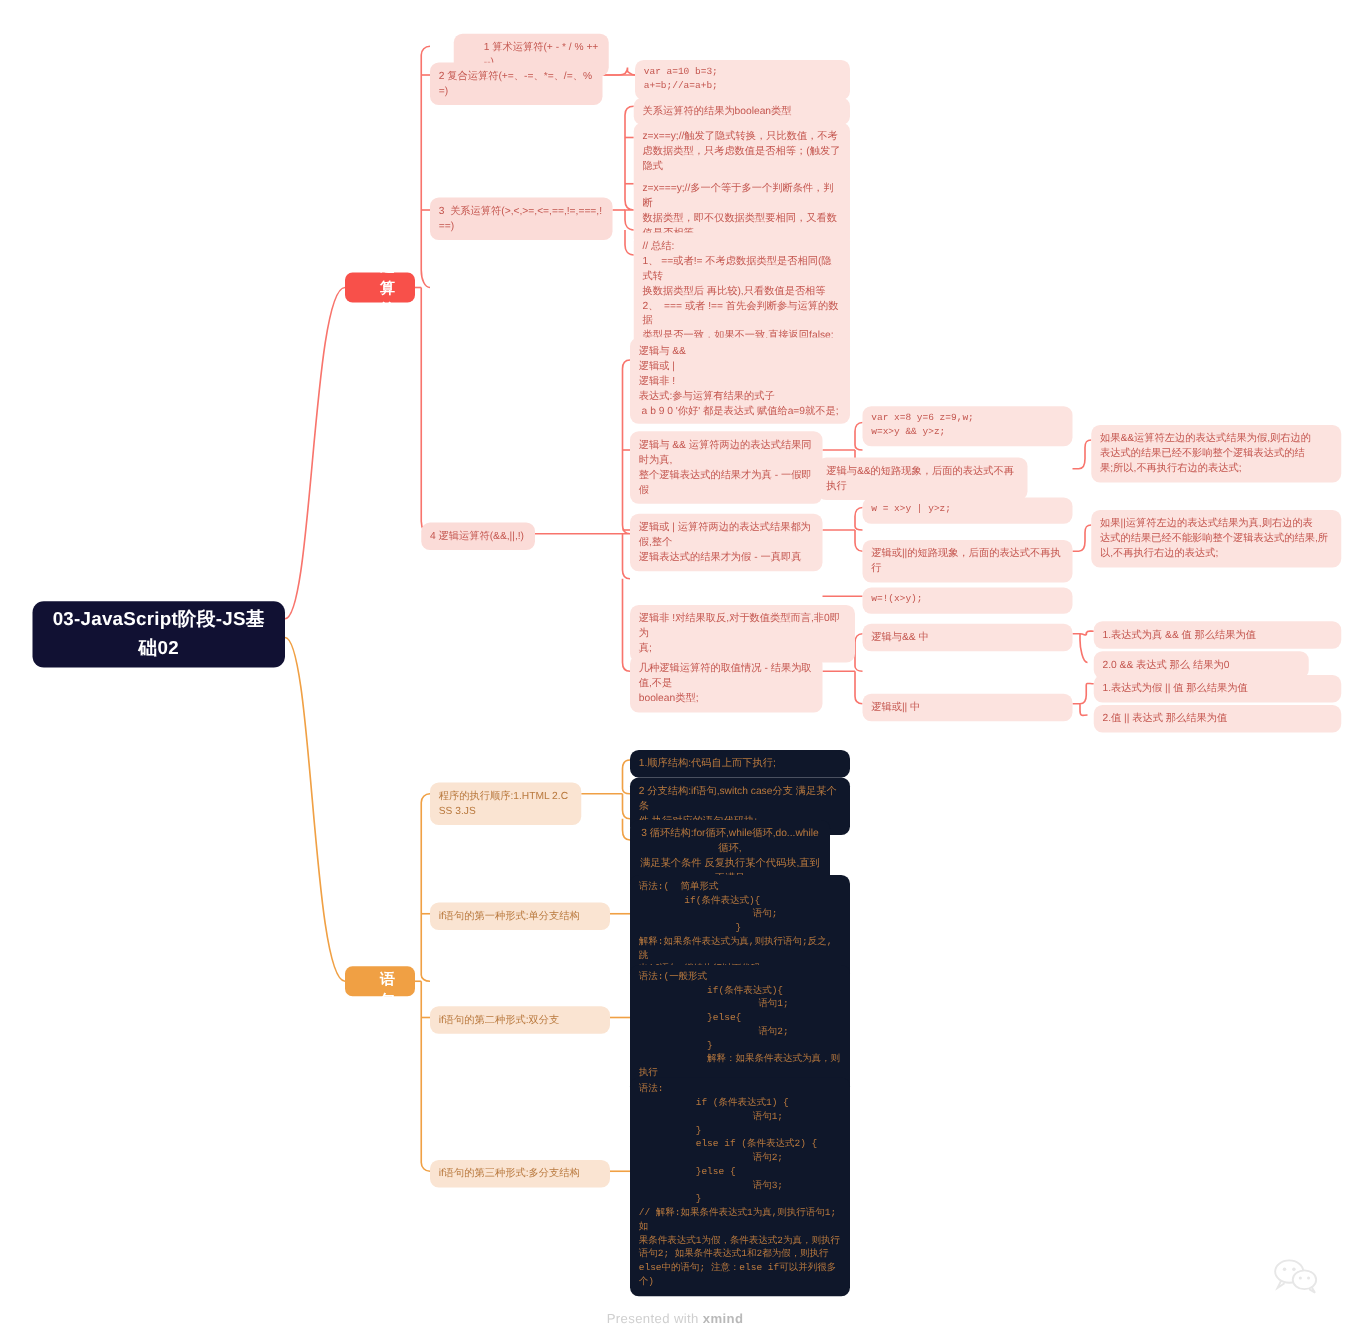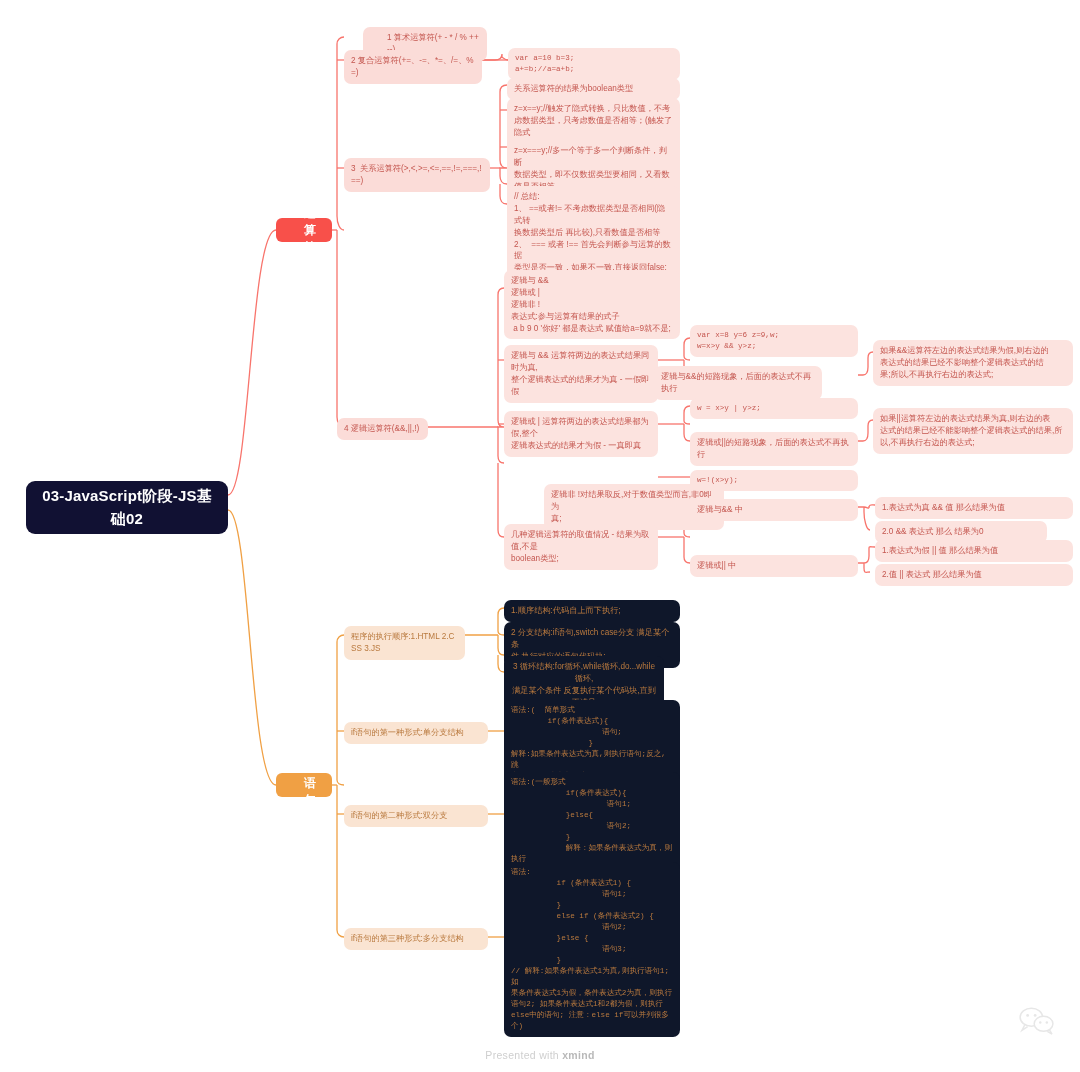--- a/index.html
+++ b/index.html
@@ -184,21 +184,21 @@
 逻辑表达式的结果才为假 - 一真即真</div>
 
   <div class="node topic redlite mono" style="left:690px;top:398px;width:168px;">w = x&gt;y | y&gt;z;</div>
 
   <div class="node topic redlite" style="left:690px;top:432px;width:168px;">逻辑或||的短路现象，后面的表达式不再执行</div>
 
   <div class="node topic redlite" style="left:873px;top:408px;width:200px;">如果||运算符左边的表达式结果为真,则右边的表
 达式的结果已经不能影响整个逻辑表达式的结果,所
 以,不再执行右边的表达式;</div>
 
-  <div class="node topic redlite" style="left:504px;top:484px;width:180px;margin-left:40px;">逻辑非 !对结果取反,对于数值类型而言,非0即为
+  <div class="node topic redlite" style="left:504px;top:484px;width:180px;">逻辑非 !对结果取反,对于数值类型而言,非0即为
 真;</div>
 
   <div class="node topic redlite mono" style="left:690px;top:470px;width:168px;">w=!(x&gt;y);</div>
 
   <div class="node topic redlite" style="left:504px;top:524px;width:154px;">几种逻辑运算符的取值情况 - 结果为取值,不是
 boolean类型;</div>
 
   <div class="node topic redlite" style="left:690px;top:499px;width:168px;">逻辑与&amp;&amp; 中</div>
 
   <div class="node topic redlite" style="left:875px;top:497px;width:198px;">1.表达式为真 &amp;&amp; 值 那么结果为值</div>

